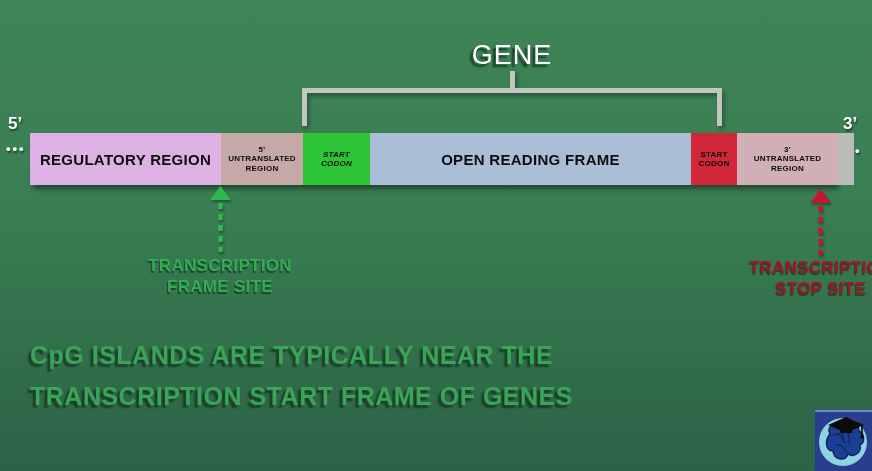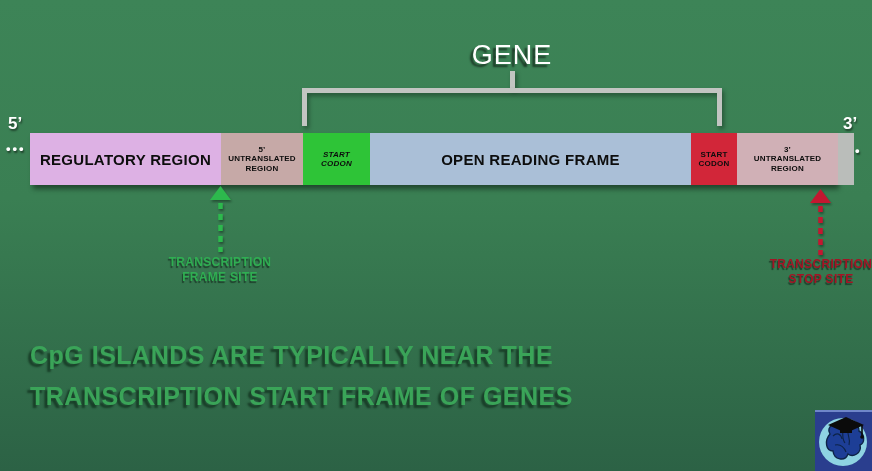--- a/index.html
+++ b/index.html
@@ -43,21 +43,21 @@
   .seg{
     flex:none;height:100%;
     display:flex;flex-direction:column;align-items:center;justify-content:center;
     text-align:center;color:#0d0d0d;font-weight:bold;
   }
   .seg-lg{font-size:15px;letter-spacing:0.3px;}
   .seg-sm{font-size:8px;line-height:1.15;letter-spacing:0.2px;}
   
   .arrow-svg{position:absolute;filter:drop-shadow(1px 2px 1px rgba(0,0,0,0.35));}
   .site-label{
-    position:absolute;text-align:center;font-size:12px;font-weight:bold;
+    position:absolute;text-align:center;font-size:17px;font-weight:bold;
     line-height:1.25;letter-spacing:0.3px;
     text-shadow:-1px 2px 1px rgba(0,0,0,0.45);
   }
   
   .headline{
     position:absolute;left:30px;top:335px;width:842px;
     font-size:25px;font-weight:bold;line-height:41px;letter-spacing:0.5px;
     color:#3aa458;text-shadow:-3px 3px 2px rgba(5,25,12,0.55);
     white-space:nowrap;
   }

